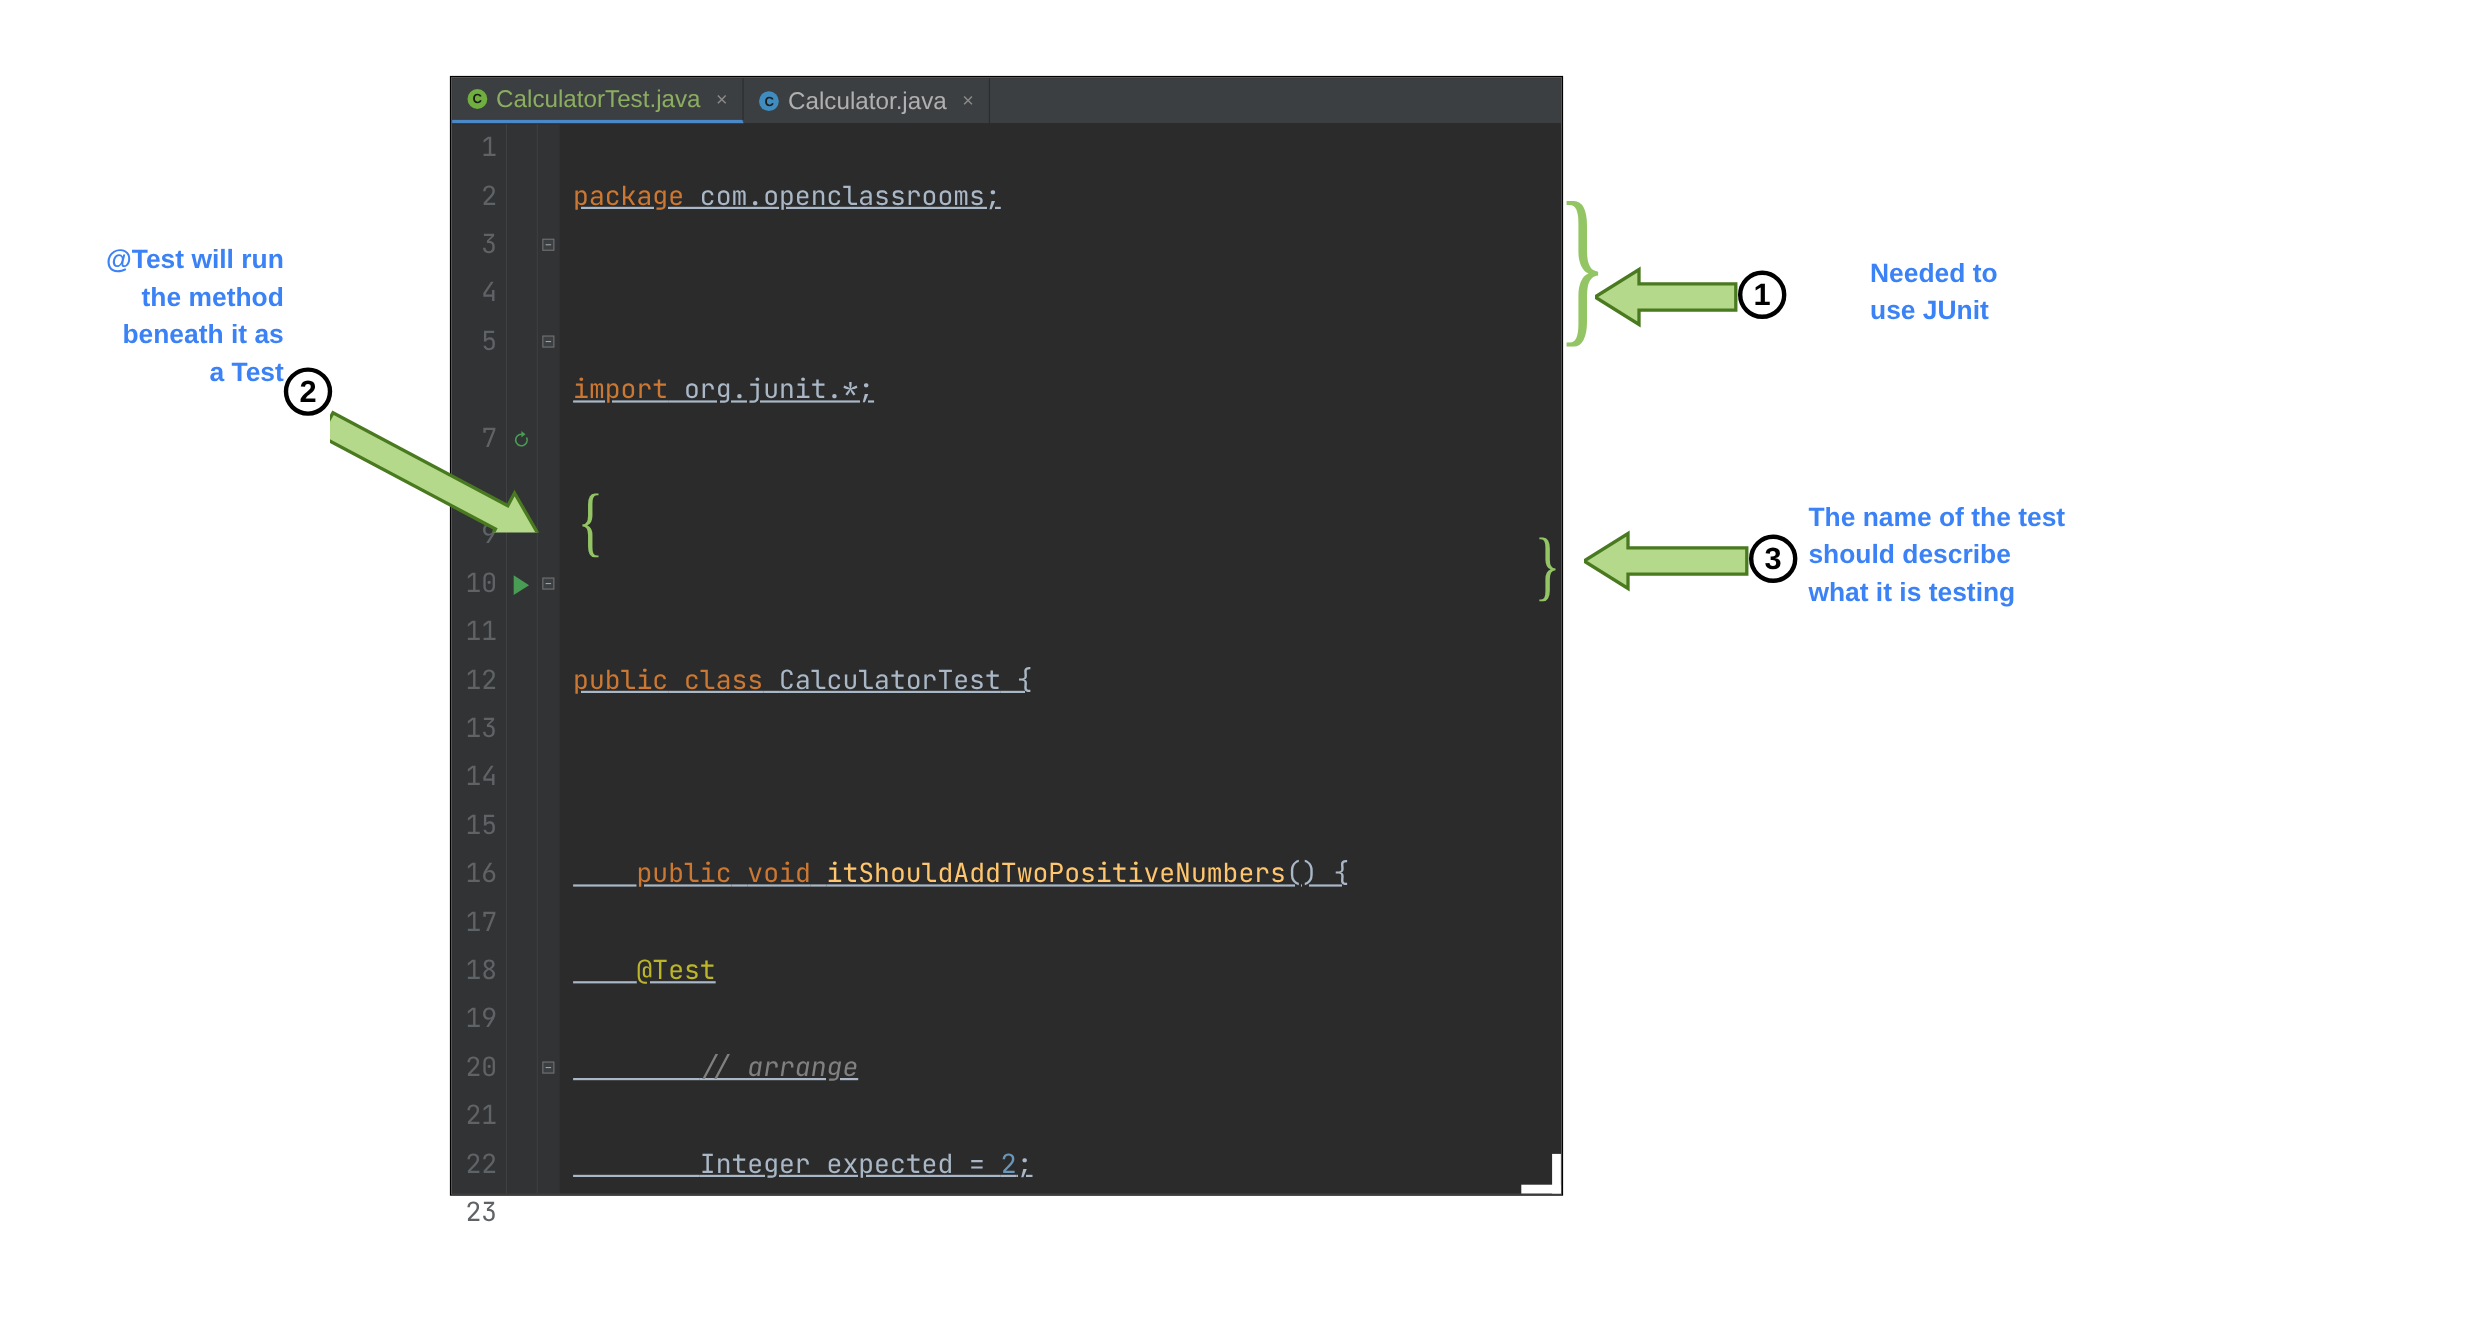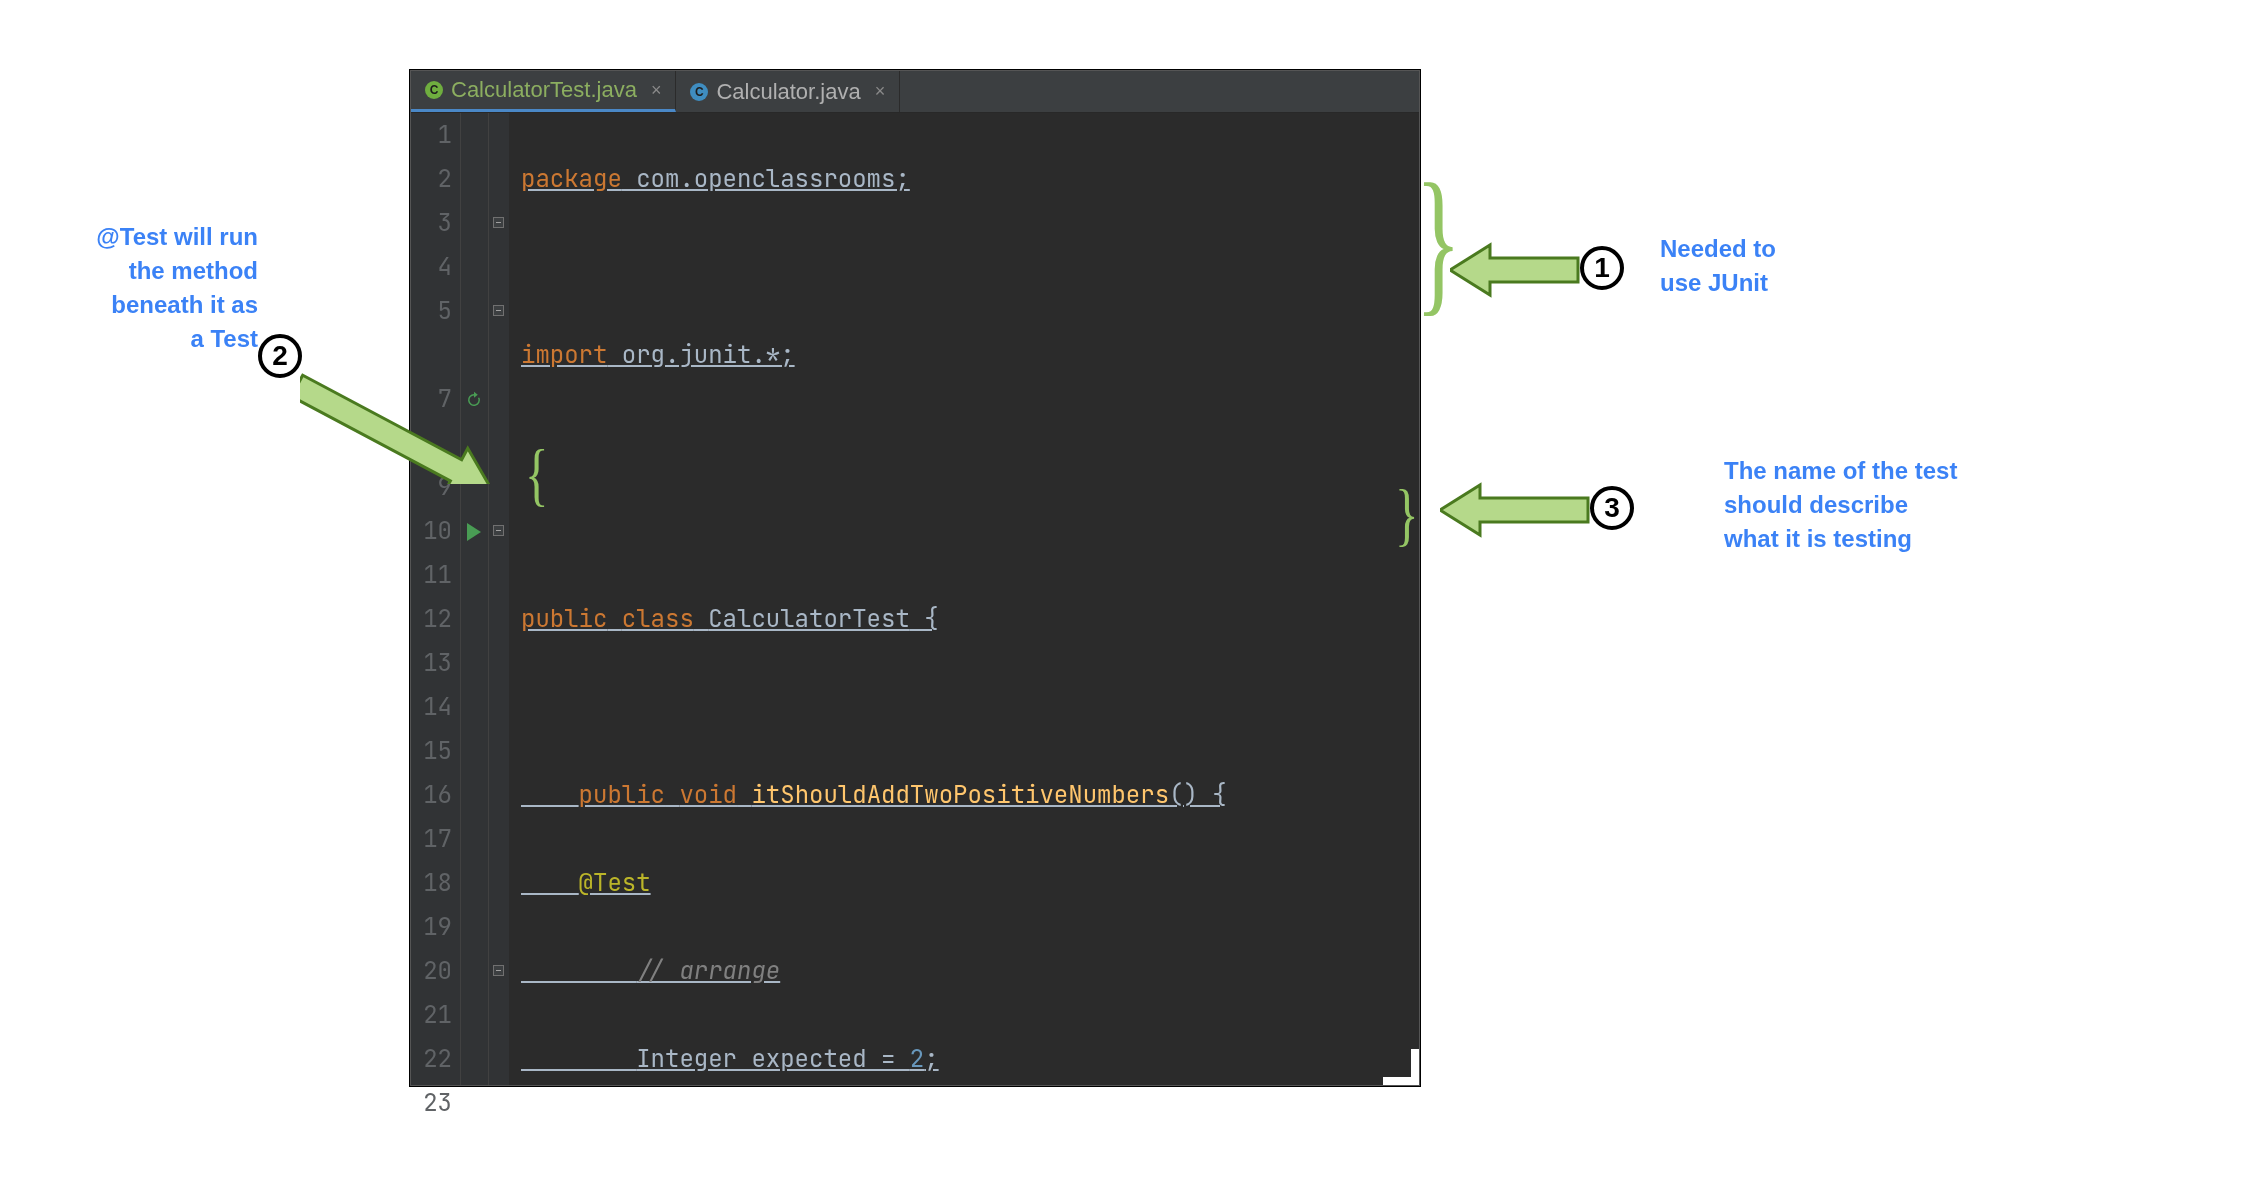--- a/index.html
+++ b/index.html
@@ -258,30 +258,30 @@
   <span class="brace" style="left:1400px; top:160px;">}</span>
   <span class="brace small" style="left:520px; top:440px;">{</span>
   <span class="brace small" style="left:1390px; top:480px;">}</span>
 
   <svg class="arrow" style="left:1450px; top:240px;" width="130" height="60">
     <polygon points="0,30 40,5 40,18 128,18 128,42 40,42 40,55" fill="#b5d98a" stroke="#4a7a1f" stroke-width="3"></polygon>
   </svg>
   <div class="badge" style="left:1580px; top:246px;">
     <span>1</span>
   </div>
-  <div class="ann-text right" style="left:1660px; top:232px; white-space:pre-line;">Needed to
+  <div class="ann-text right" style="left:1700px; top:232px; white-space:pre-line;">Needed to
 use JUnit</div>
 
   <svg class="arrow" style="left:1440px; top:480px;" width="150" height="60">
     <polygon points="0,30 40,5 40,18 148,18 148,42 40,42 40,55" fill="#b5d98a" stroke="#4a7a1f" stroke-width="3"></polygon>
   </svg>
   <div class="badge" style="left:1590px; top:486px;">
     <span>3</span>
   </div>
-  <div class="ann-text right" style="left:1724px; top:454px; white-space:pre-line;">The name of the test
+  <div class="ann-text right" style="left:1644px; top:454px; white-space:pre-line;">The name of the test
 should describe
 what it is testing</div>
 
   <svg class="arrow" style="left:300px; top:344px;" width="230" height="140">
     <g transform="rotate(28 20 20)">
       <polygon points="230,50 190,25 190,38 10,38 10,62 190,62 190,75" fill="#b5d98a" stroke="#4a7a1f" stroke-width="3"></polygon>
     </g>
   </svg>
   <div class="badge" style="left:258px; top:334px;">
     <span>2</span>

